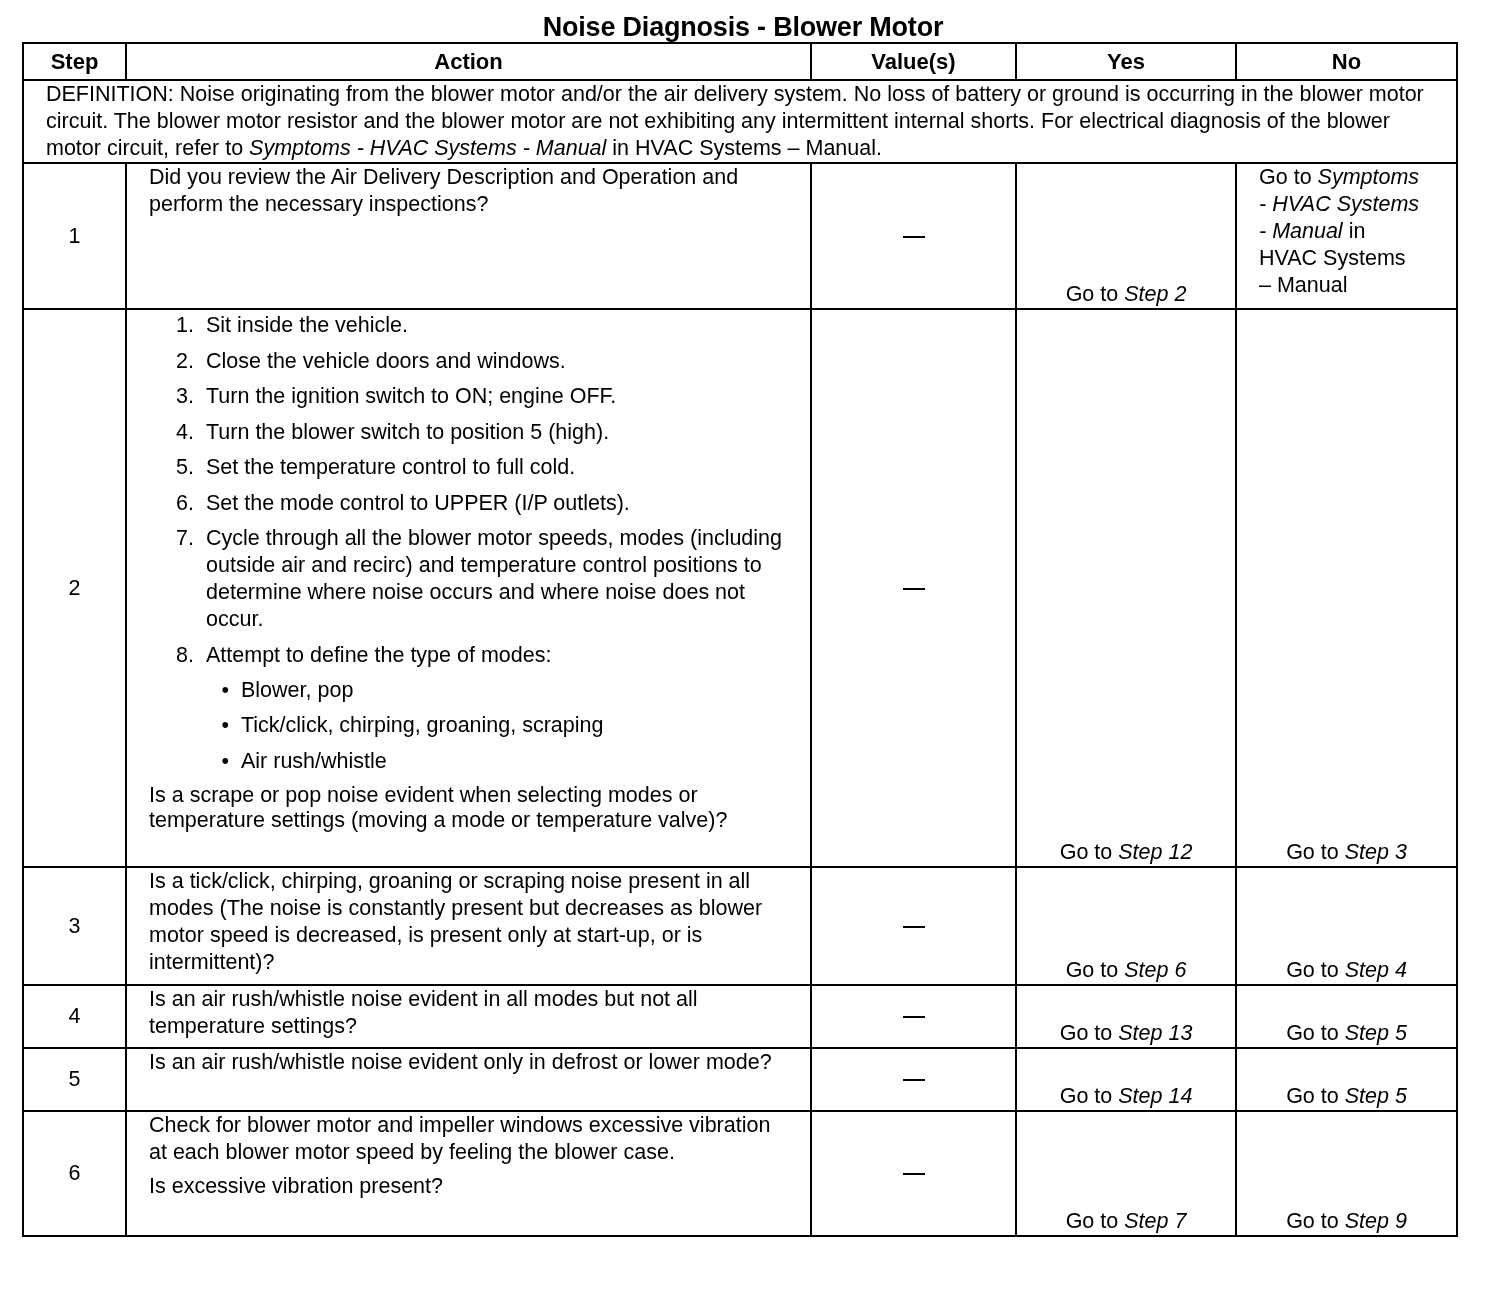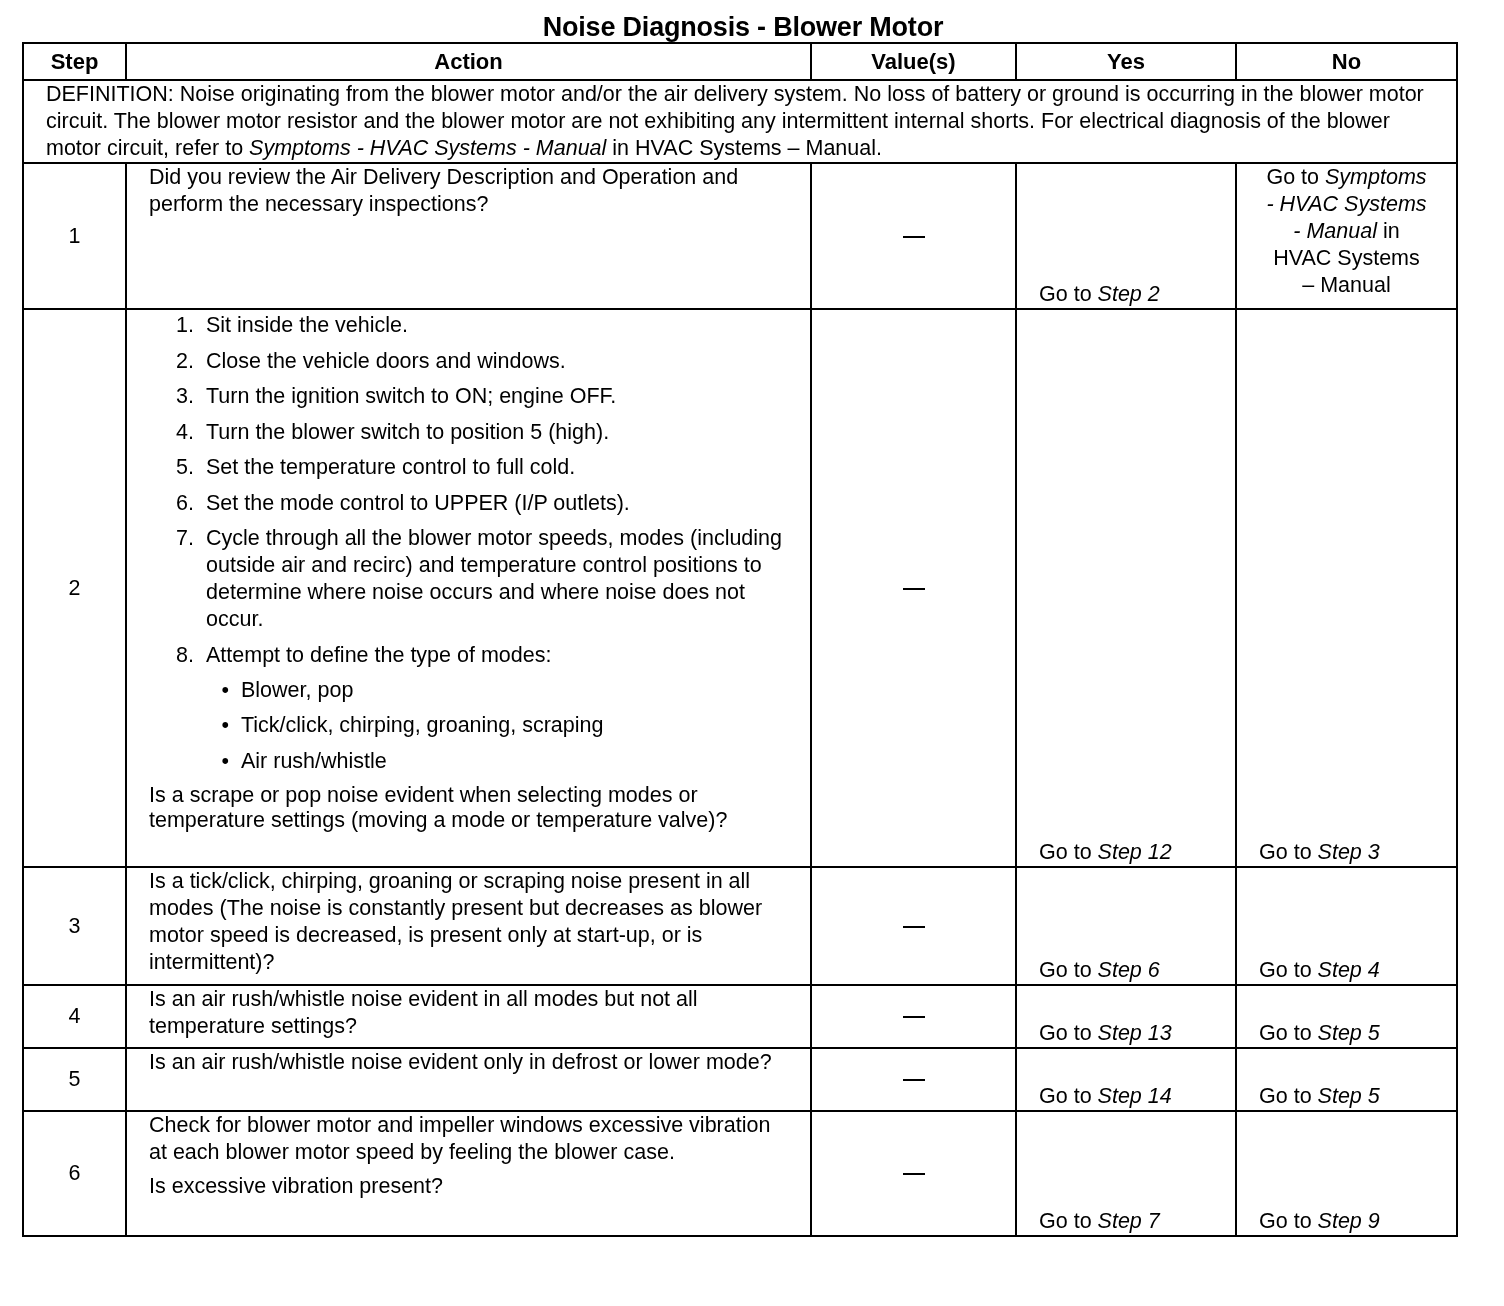--- a/index.html
+++ b/index.html
@@ -8,22 +8,22 @@
   .title { position: absolute; left: 0; top: 12px; width: 1486px; text-align: center;
            font-weight: bold; font-size: 27px; letter-spacing: -0.2px; }
   table.diag { position: absolute; left: 22px; top: 42px; width: 1434px;
                border-collapse: collapse; table-layout: fixed; font-size: 21.5px; line-height: 27px; }
   table.diag td, table.diag th { border: 2.5px solid #000; padding: 0 22px; vertical-align: top; }
   th { font-weight: bold; font-size: 22px; height: 35px; text-align: center; vertical-align: middle !important; }
   col.c-step { width: 103px; } col.c-action { width: 685px; } col.c-val { width: 205px; }
   col.c-yes { width: 220px; } col.c-no { width: 221px; }
   td.step { text-align: center; vertical-align: middle !important; }
   td.val { text-align: center; vertical-align: middle !important; }
-  td.go { text-align: left; vertical-align: bottom !important; padding-bottom: 2px; margin-top: 17px; }
-  td.nogo-top { text-align: center; vertical-align: top; padding: 2px 6px 0 6px; }
+  td.go { text-align: center; vertical-align: bottom !important; padding-bottom: 2px; margin-top: 17px; }
+  td.nogo-top { text-align: left; vertical-align: top; padding: 2px 6px 0 6px; }
   td.def { padding: 6px 18px 4px 18px; margin-left: 36px; }
   td.act { padding: 4px 10px 2px 12px; }
   .i { font-style: italic; }
   ol.steps { margin: 2px 0 0 0; padding: 0; list-style: none; }
   ol.steps li { display: flex; margin-bottom: 8.5px; }
   ol.steps li .num { width: 57px; text-align: right; padding-right: 12px; flex-shrink: 0; box-sizing: border-box; }
   ul.bul { margin: 8px 0 0 0; padding: 0; list-style: none; }
   ul.bul li { display: flex; margin-bottom: 8.5px; }
   ul.bul li .dot { width: 92px; text-align: right; padding-right: 12px; flex-shrink: 0; box-sizing: border-box; margin-left: -57px; }
   .question { margin-top: 6px; line-height: 25px; }

